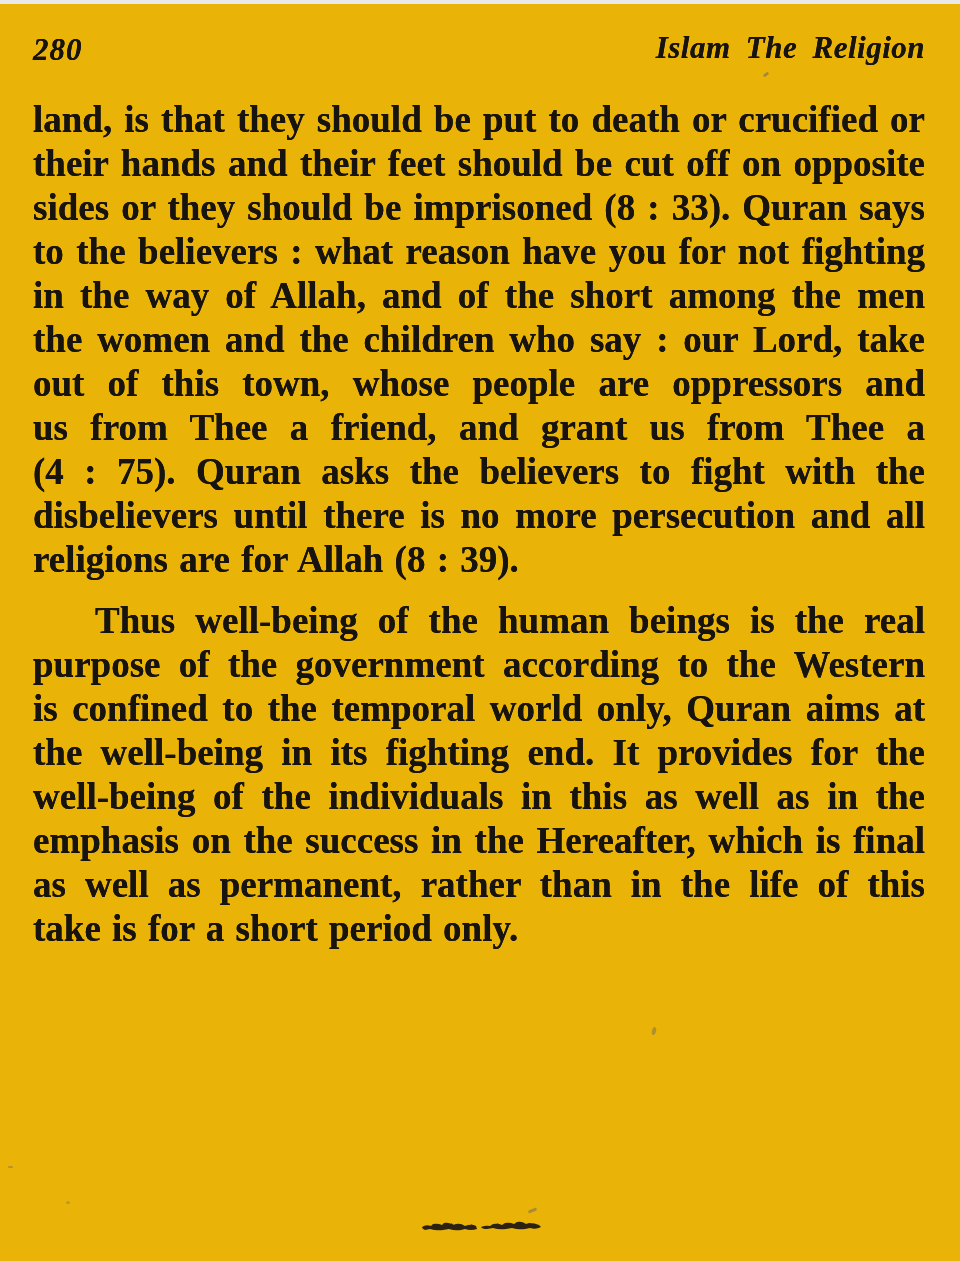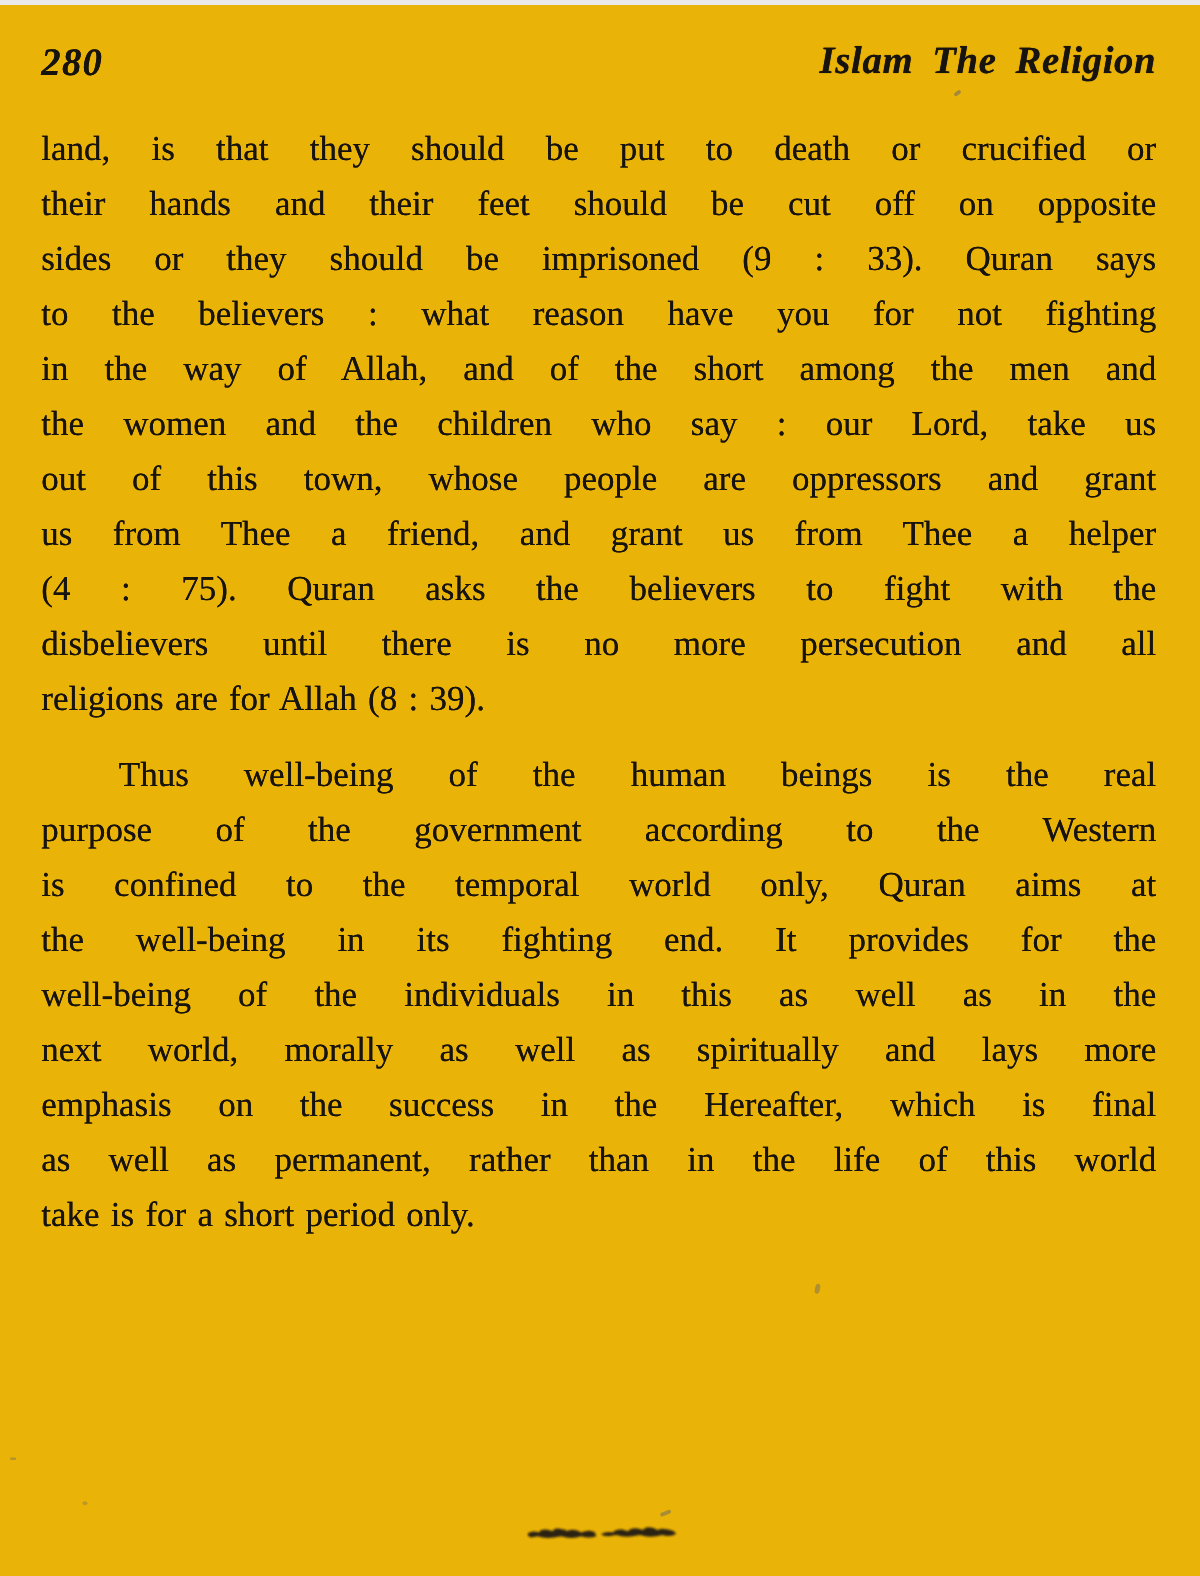--- a/index.html
+++ b/index.html
@@ -22,21 +22,21 @@
   .running-title{
     text-align:right;
     font-size:31px;font-weight:bold;font-style:italic;
     word-spacing:7px;letter-spacing:.5px;
     text-shadow:0 0 .6px currentColor;
   }
   .body{position:absolute;top:94px;left:33px;right:35px;}
   .para{margin:0;}
   .para + .para{margin-top:17px;}
   .line{
-    font-size:28px;font-weight:normal;
+    font-size:37px;font-weight:bold;
     line-height:44px;height:44px;overflow:hidden;
     text-align:justify;
     text-align-last:justify;
     word-spacing:2px;
     text-shadow:0 0 .5px currentColor;
   }
   .line.last{text-align-last:left;}
   .line.indent{text-indent:62px;}
   .ornament{position:absolute;left:421px;top:1214px;width:122px;height:18px;}
   .speck{position:absolute;background:#666;}
@@ -53,37 +53,36 @@
 
   <div class="header">
     <span class="page-number">280</span>
     <div class="running-title">Islam The Religion</div>
   </div>
 
   <div class="body">
       <div class="para">
         <div class="line">land, is that they should be put to death or crucified or</div>
         <div class="line">their hands and their feet should be cut off on opposite</div>
-        <div class="line">sides or they should be imprisoned (9 : 33). Quran says</div>
+        <div class="line">sides or they should be imprisoned (8 : 33). Quran says</div>
         <div class="line">to the believers : what reason have you for not fighting</div>
         <div class="line">in the way of Allah, and of the short among the men and</div>
         <div class="line">the women and the children who say : our Lord, take us</div>
         <div class="line">out of this town, whose people are oppressors and grant</div>
         <div class="line">us from Thee a friend, and grant us from Thee a helper</div>
         <div class="line">(4 : 75). Quran asks the believers to fight with the</div>
         <div class="line">disbelievers until there is no more persecution and all</div>
         <div class="line last">religions are for Allah (8 : 39).</div>
       </div>
       <div class="para">
         <div class="line indent">Thus well-being of the human beings is the real</div>
         <div class="line">purpose of the government according to the Western</div>
         <div class="line">is confined to the temporal world only, Quran aims at</div>
         <div class="line">the well-being in its fighting end. It provides for the</div>
         <div class="line">well-being of the individuals in this as well as in the</div>
-        <div class="line">next world, morally as well as spiritually and lays more</div>
         <div class="line">emphasis on the success in the Hereafter, which is final</div>
         <div class="line">as well as permanent, rather than in the life of this world</div>
         <div class="line last">take is for a short period only.</div>
       </div>
     </div>
 
   <div class="ornament">
     <svg width="122" height="18" viewBox="0 0 122 18" xmlns="http://www.w3.org/2000/svg">
       <defs>
         <filter id="smudge-blur" x="-20%" y="-50%" width="140%" height="200%">

